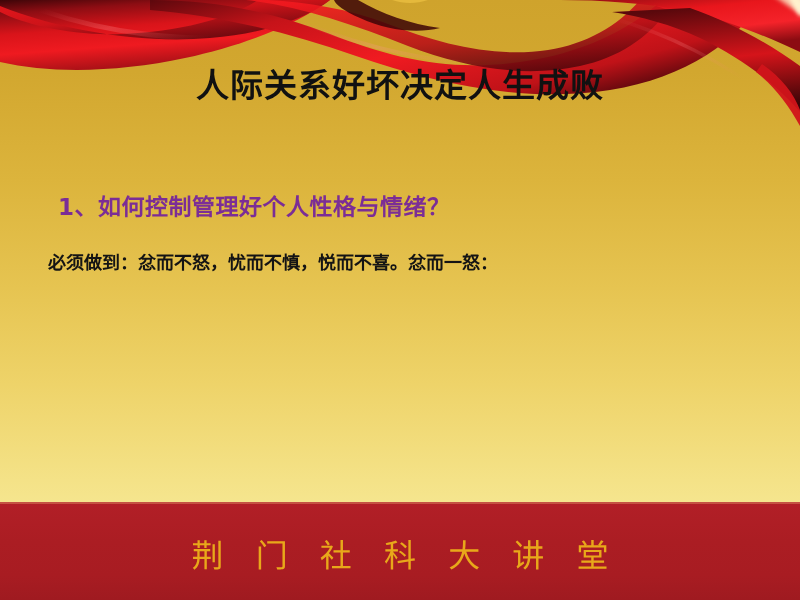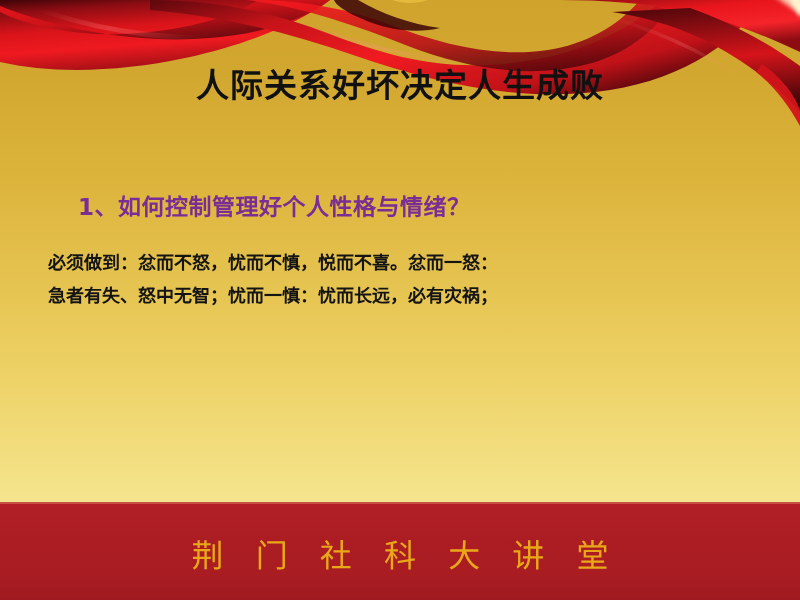--- a/index.html
+++ b/index.html
@@ -93,21 +93,20 @@
     left: 58px;
     top: 188px;
   }
   .subtitle-text {
     font-family: "DejaVu Sans", "Liberation Sans", sans-serif;
     font-size: 23px;
     font-weight: bold;
     color: #7b2d96;
     letter-spacing: 0.5px;
     white-space: nowrap;
-    margin-left: 20px;
   }
 
   
   .body-block {
     position: absolute;
     left: 48px;
     top: 246px;
     width: 710px;
   }
   .body-line {
@@ -241,21 +240,20 @@
   <div class="title-bar">
     <span class="title-text">人际关系好坏决定人生成败</span>
   </div>
 
   <div class="subtitle-row">
     <span class="subtitle-text">1、如何控制管理好个人性格与情绪？</span>
   </div>
 
   <div class="body-block">
     <div class="body-line">必须做到：忿而不怒，忧而不慎，悦而不喜。忿而一怒：</div>
-    <div class="body-line">急者有失、怒中无智；忧而一慎：忧而长远，必有灾祸；</div>
   </div>
 
   <div class="footer-band">
     <div class="footer-edge"></div>
     <span class="footer-text">荆 门 社 科 大 讲 堂</span>
   </div>
 
 </div>
 
 </body></html>

